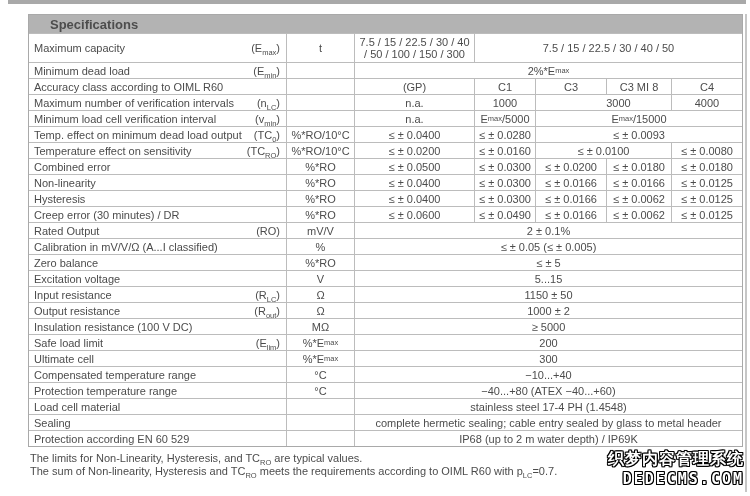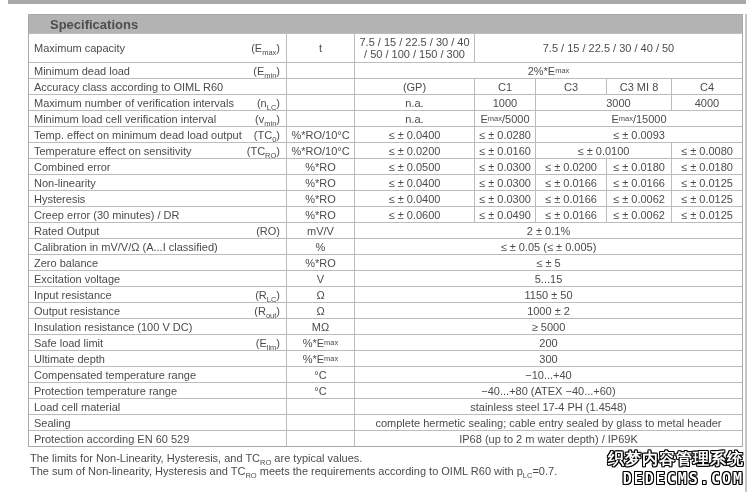--- a/index.html
+++ b/index.html
@@ -246,21 +246,21 @@
       <div class="trow">
         <div class="cell param">
           <span class="pname">Safe load limit</span>
           <span class="psym">(E<sub>lim</sub>)</span>
         </div>
         <div class="cell unit">%*E<sub>max</sub></div>
         <div class="cell val" style="grid-column: span 5;">200</div>
       </div>
       <div class="trow">
         <div class="cell param">
-          <span class="pname">Ultimate depth</span>
+          <span class="pname">Ultimate cell</span>
         </div>
         <div class="cell unit">%*E<sub>max</sub></div>
         <div class="cell val" style="grid-column: span 5;">300</div>
       </div>
       <div class="trow">
         <div class="cell param">
           <span class="pname">Compensated temperature range</span>
         </div>
         <div class="cell unit">°C</div>
         <div class="cell val" style="grid-column: span 5;">−10...+40</div>

